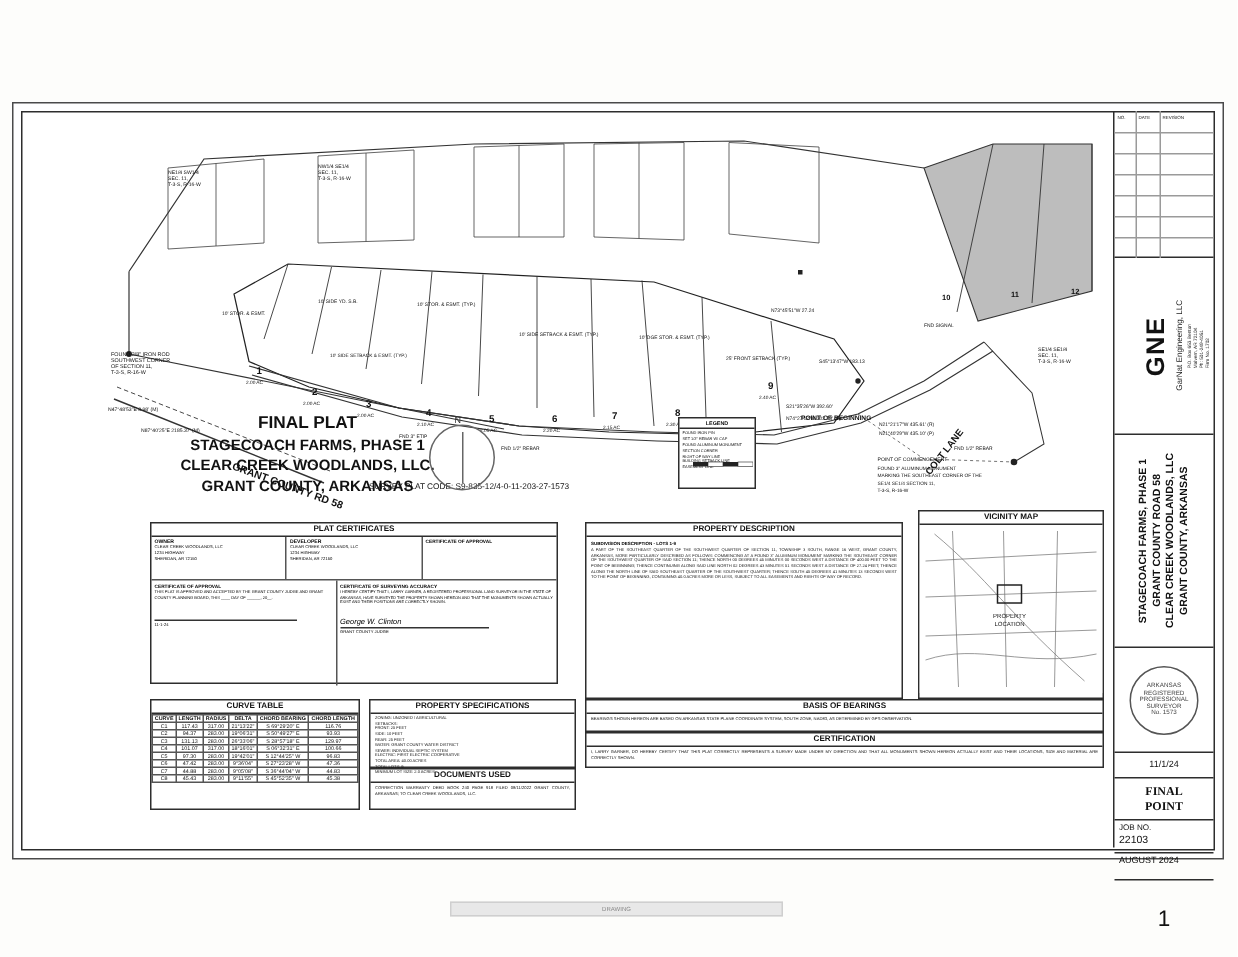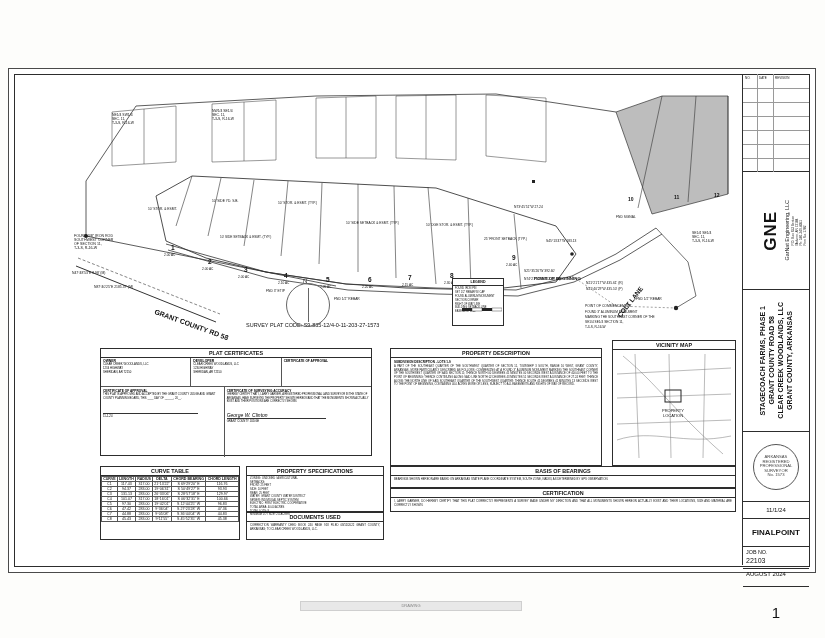--- a/index.html
+++ b/index.html
@@ -66,22 +66,22 @@
     font-size:4.2px;text-align:center;color:#444;line-height:1.1;
   }
   .tb-date{
     position:absolute;left:0;top:428px;width:66px;height:17px;
     border-bottom:1px solid #2d2d2d;box-sizing:border-box;
     font-size:6px;display:flex;align-items:center;justify-content:center;color:#111;
   }
   .tb-name{
     position:absolute;left:0;top:445px;width:66px;height:28px;
     border-bottom:1px solid #2d2d2d;box-sizing:border-box;
-    display:flex;flex-direction:row;align-items:center;justify-content:center;
-    font-size:8px;font-weight:bold;color:#111;line-height:1.15;
+    display:flex;flex-direction:column;align-items:center;justify-content:center;
+    font-size:8px;font-weight:bold;color:#111;line-height:1.15;font-family:Liberation Serif, serif;
   }
   .tb-job{
     position:absolute;left:0;top:473px;width:66px;height:22px;
     border-bottom:1px solid #2d2d2d;box-sizing:border-box;
     font-size:5.4px;color:#111;padding:2px 3px;box-sizing:border-box;line-height:1.3;
   }
   .tb-jobdate{
     position:absolute;left:0;top:495px;width:66px;height:18px;
     border-bottom:1px solid #2d2d2d;box-sizing:border-box;
     font-size:5.6px;color:#111;padding:2px 3px;box-sizing:border-box;
@@ -271,20 +271,26 @@
 SEC. 11,
 T-3-S, R-16-W</div>
   </div>
 
   <div class="t" style="left:585px;top:305px;font-size:3.4px;">POINT OF COMMENCEMENT</div>
   <div class="t" style="left:585px;top:311px;font-size:3.2px;">FOUND 3" ALUMINUM MONUMENT</div>
   <div class="t" style="left:585px;top:316px;font-size:3.2px;">MARKING THE SOUTHEAST CORNER OF THE</div>
   <div class="t" style="left:585px;top:321px;font-size:3.2px;">SE1/4 SE1/4 SECTION 11,</div>
   <div class="t" style="left:585px;top:326px;font-size:3.2px;">T-3-S, R-16-W</div>
 
+  <div class="plat-title">
+    <div class="big">FINAL PLAT</div>
+    <div>STAGECOACH FARMS, PHASE 1</div>
+    <div>CLEAR CREEK WOODLANDS, LLC.</div>
+    <div>GRANT COUNTY, ARKANSAS</div>
+  </div>
   <div class="survey-code">SURVEY PLAT CODE:
 S9-835-12/4-0-11-203-27-1573</div>
 
   <div class="compass"></div>
   <div class="northlbl">N</div>
 
   <div class="panel" style="left:452px;top:278px;width:52px;height:48px;">
     <div class="panel-h" style="font-size:3.6px;">LEGEND</div>
     <div style="padding:1px 2px;">
       <div style="font-size:2.6px;line-height:1.5;color:#111;">FOUND IRON PIN</div>

